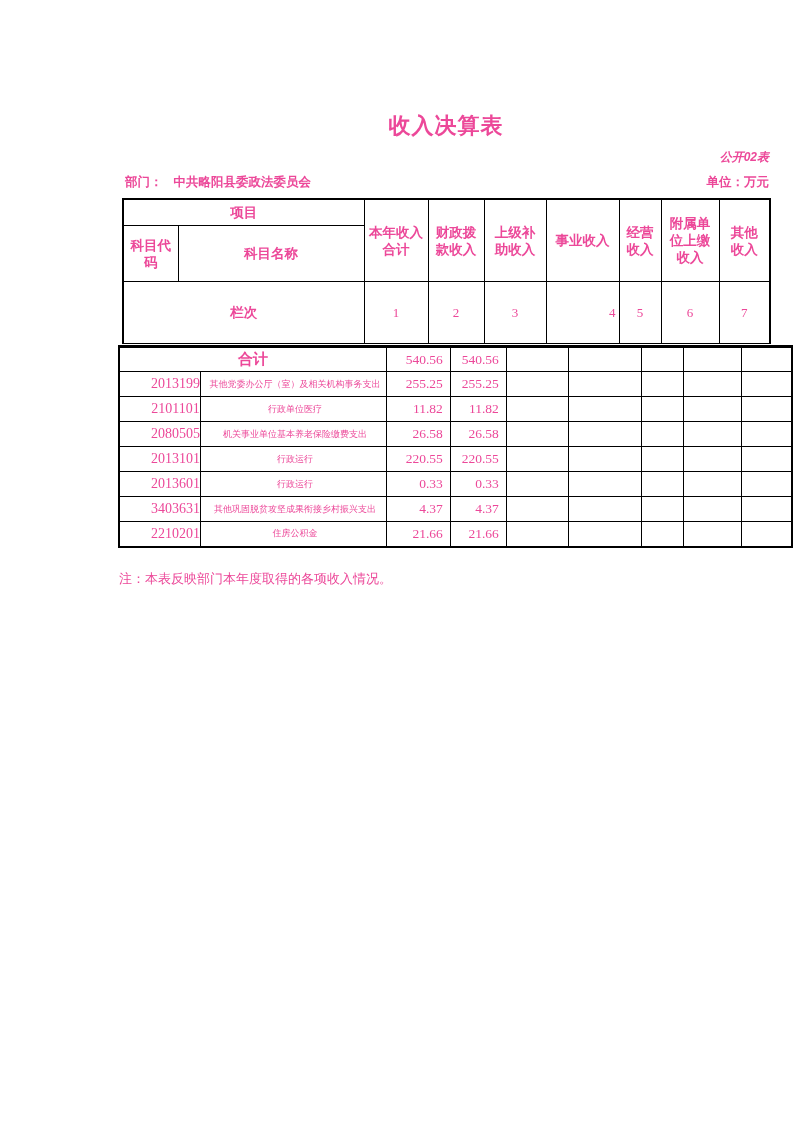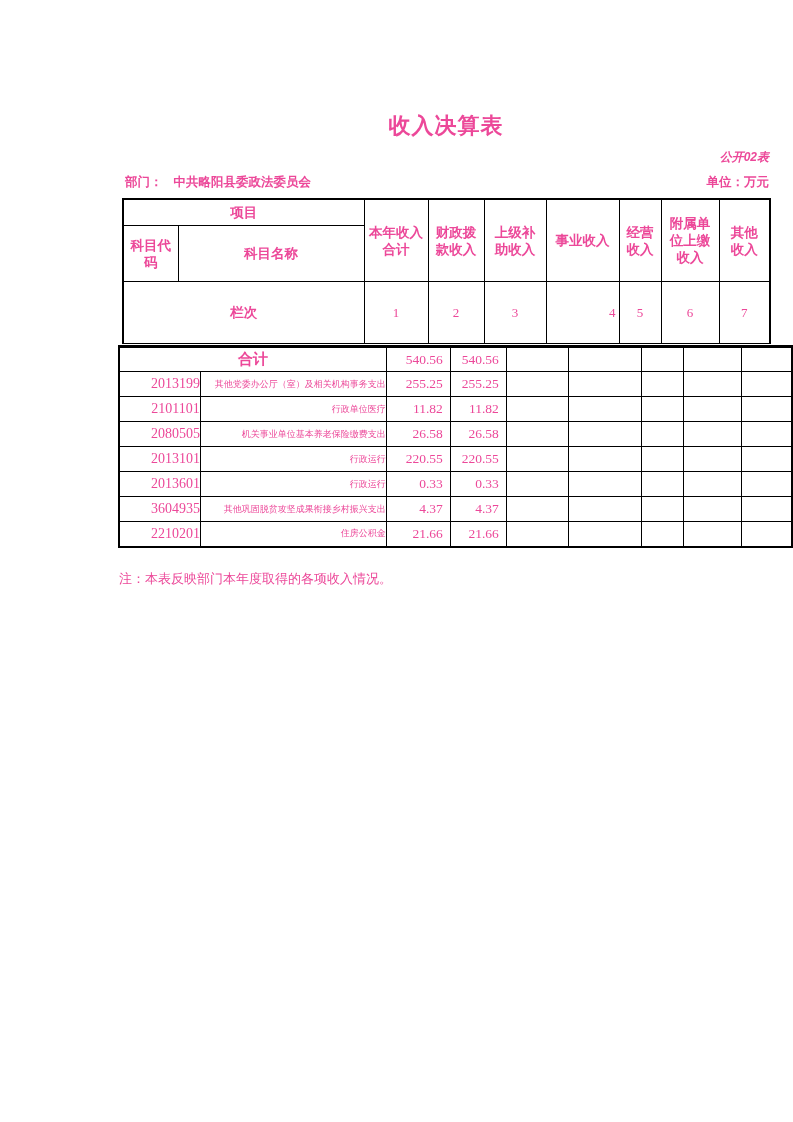--- a/index.html
+++ b/index.html
@@ -49,21 +49,21 @@
   
   .tbl-data{left:118px;top:345px;border:2px solid #000;border-top:3px solid #000;}
   .tbl-data tr{height:25px;}
   .tbl-data td.total-label{
     text-align:center;font-weight:bold;font-size:15px;
   }
   .tbl-data td.code{
     text-align:center;font-family:"Liberation Serif",serif;font-size:14px;padding-left:31px;
   }
   .tbl-data td.iname{
-    text-align:right;font-family:"Liberation Serif",serif;font-size:9px;
+    text-align:center;font-family:"Liberation Serif",serif;font-size:9px;
     padding-left:3px;
   }
   .tbl-data td.val{
     text-align:right;font-family:"Liberation Serif",serif;font-size:13.5px;
     padding-right:7px;
   }
   .note{
     position:absolute;left:119px;top:570px;
     font-family:"Liberation Serif",serif;font-size:13px;
   }
@@ -201,21 +201,21 @@
       <td class="iname">行政运行</td>
       <td class="val">0.33</td>
       <td class="val">0.33</td>
       <td class="val"></td>
       <td class="val"></td>
       <td class="val"></td>
       <td class="val"></td>
       <td class="val"></td>
     </tr>
     <tr>
-      <td class="code">3604935</td>
+      <td class="code">3403631</td>
       <td class="iname">其他巩固脱贫攻坚成果衔接乡村振兴支出</td>
       <td class="val">4.37</td>
       <td class="val">4.37</td>
       <td class="val"></td>
       <td class="val"></td>
       <td class="val"></td>
       <td class="val"></td>
       <td class="val"></td>
     </tr>
     <tr>

